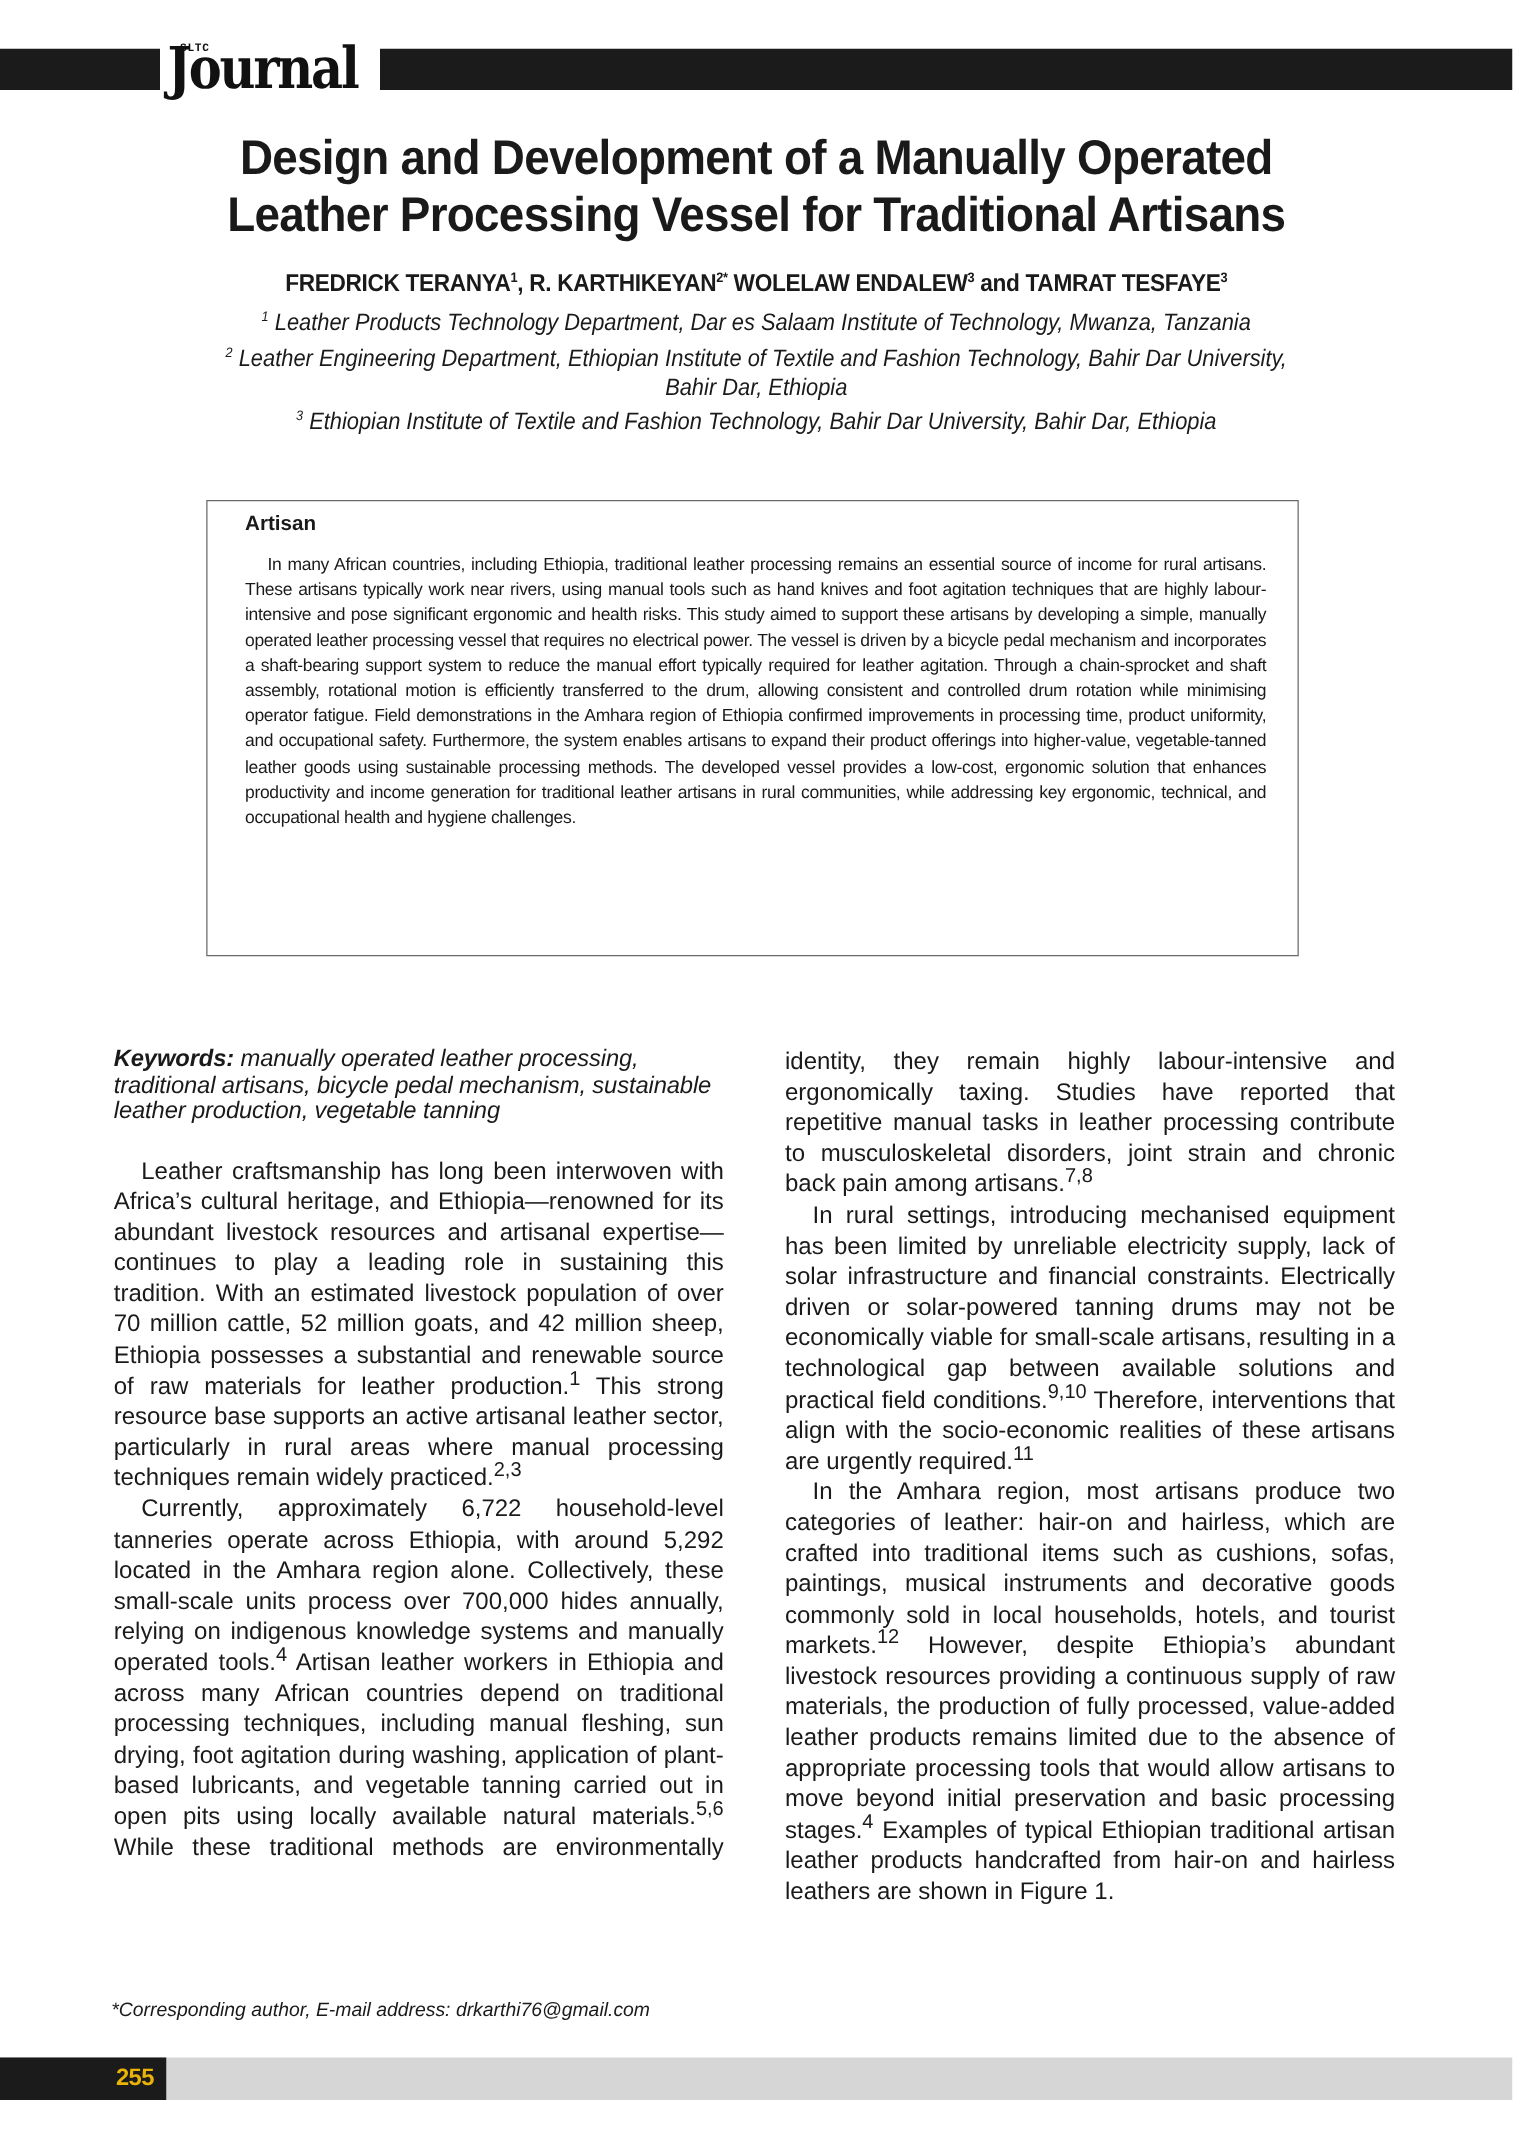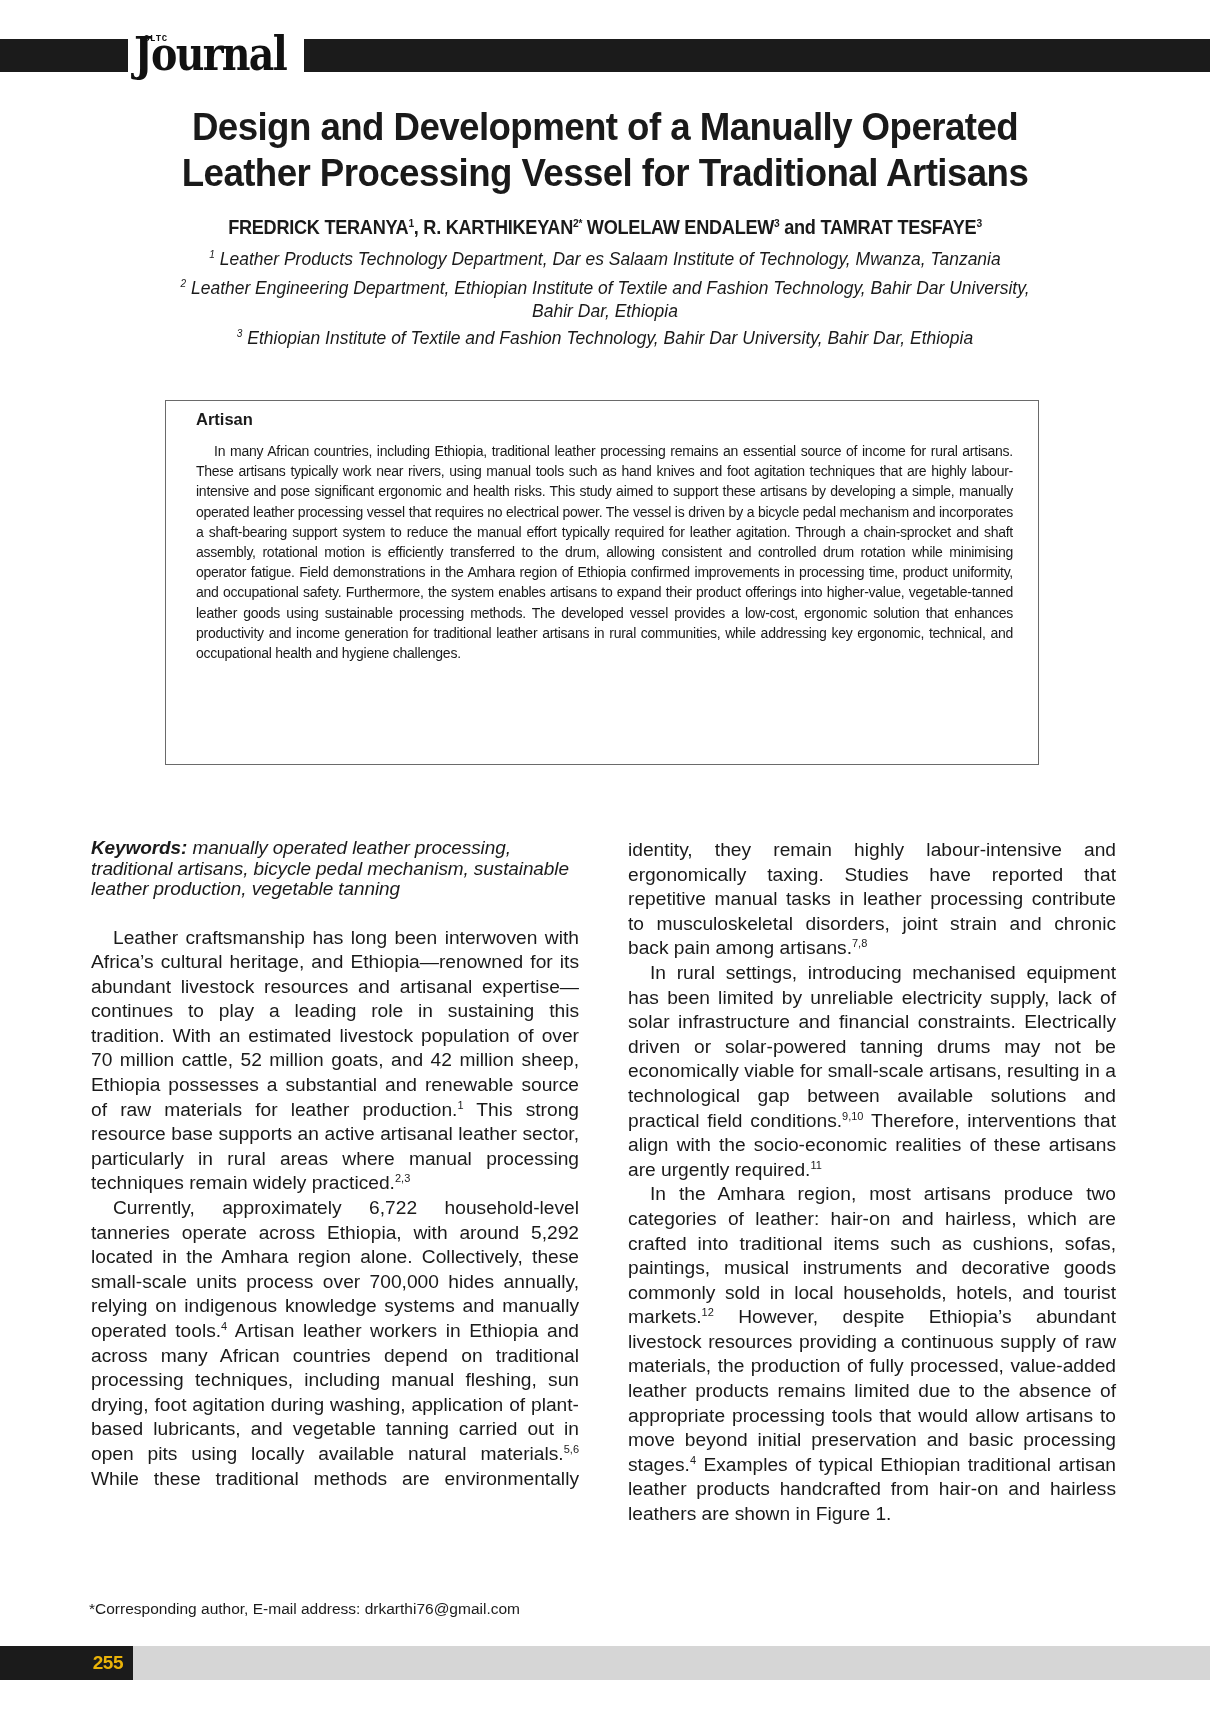--- a/index.html
+++ b/index.html
@@ -20,22 +20,22 @@
     .abstract-heading { position: absolute; left: 30px; top: 9px; font-weight: bold; font-size: 16.5px; }
     .abstract-text { position: absolute; left: 30px; top: 40px; width: 817px; font-size: 14px; line-height: 20.2px; text-align: justify; text-indent: 18px; letter-spacing: -0.25px; }
     .col { position: absolute; top: 838px; width: 488px; font-size: 19.2px; line-height: 24.6px; text-align: justify; }
     .col-left { left: 91px; }
     .col-right { left: 628px; width: 488px; }
     .keywords { font-size: 19px; line-height: 20.5px; font-style: italic; text-align: left; margin-bottom: 26px; letter-spacing: -0.1px; }
     .keywords b { font-style: italic; }
     .section-heading { font-weight: bold; font-size: 21.5px; line-height: 28px; margin: 0 0 2px 0; letter-spacing: -0.2px; }
     .para { margin: 0; text-indent: 22px; }
     .para.noindent { text-indent: 0; }
-    sup { font-size: 11px; line-height: 0; vertical-align: super; }
-    .footnote { position: absolute; left: 89px; top: 1600px; font-size: 15.5px; }
+    sup { font-size: 16px; line-height: 0; vertical-align: super; }
+    .footnote { position: absolute; left: 89px; top: 1600px; font-style: italic; font-size: 15.5px; }
     .footer-bar { position: absolute; left: 0; top: 1646px; width: 1210px; height: 34px; background: #d6d6d6; }
     .footer-num-box { position: absolute; left: 0; top: 1646px; width: 133px; height: 34px; background: #1b1b1b; }
     .footer-num { position: absolute; right: 10px; top: 6px; color: #eab308; font-weight: bold; font-size: 19px; letter-spacing: -0.5px; }
   </style>
 </head>
 <body>
 
 <div class="header-bar-left"></div>
 <div class="logo">
   <span class="logo-main">Journal</span>

